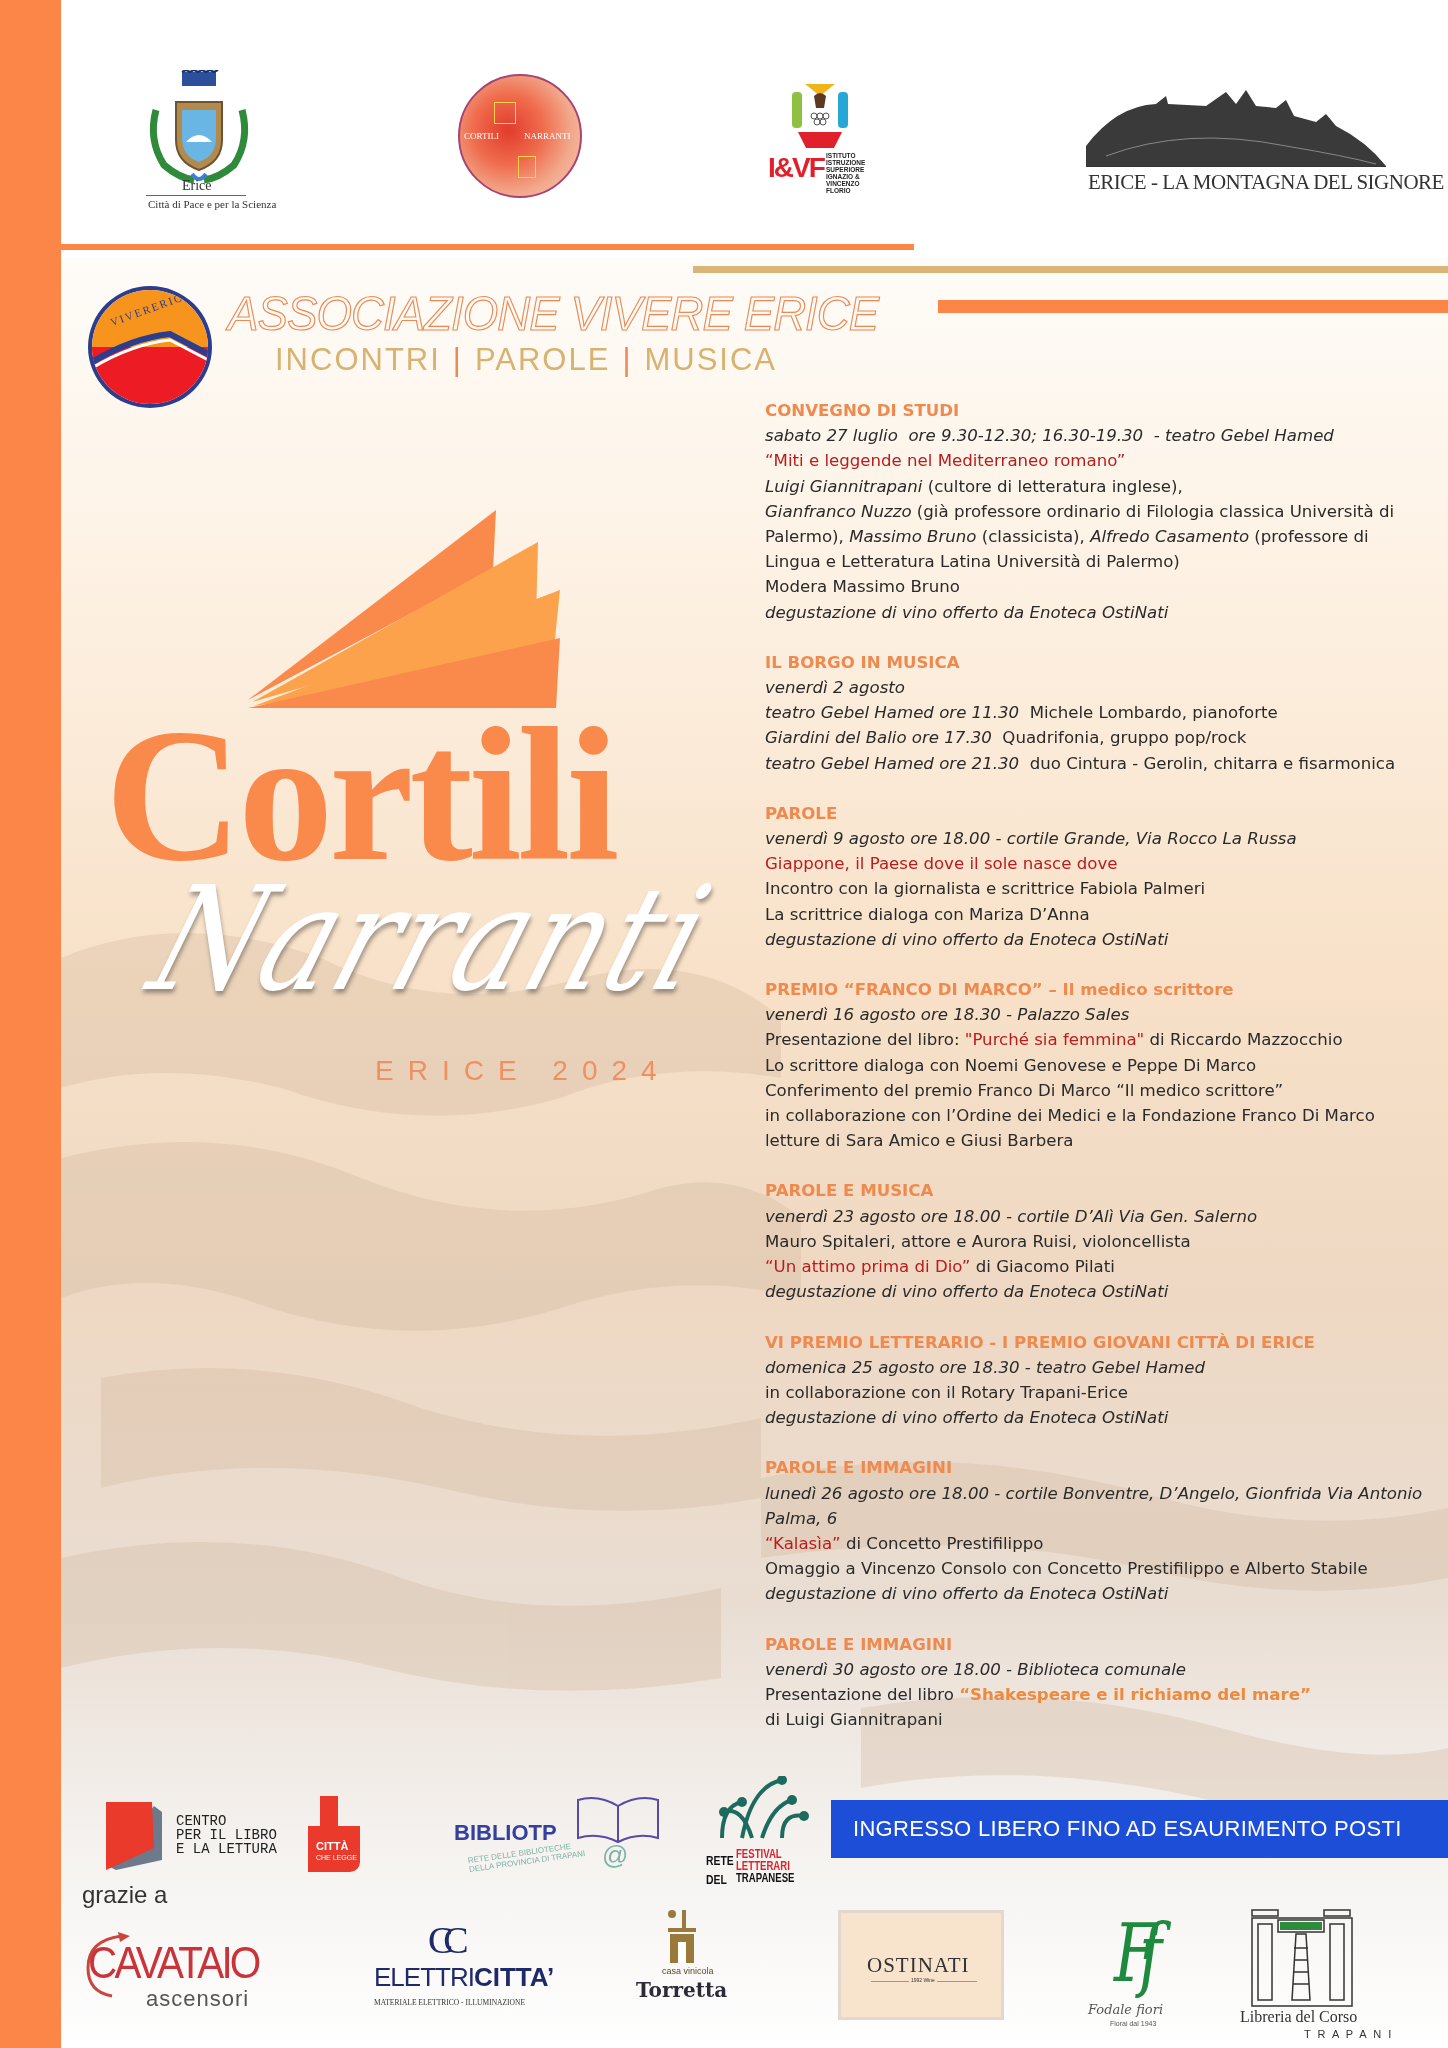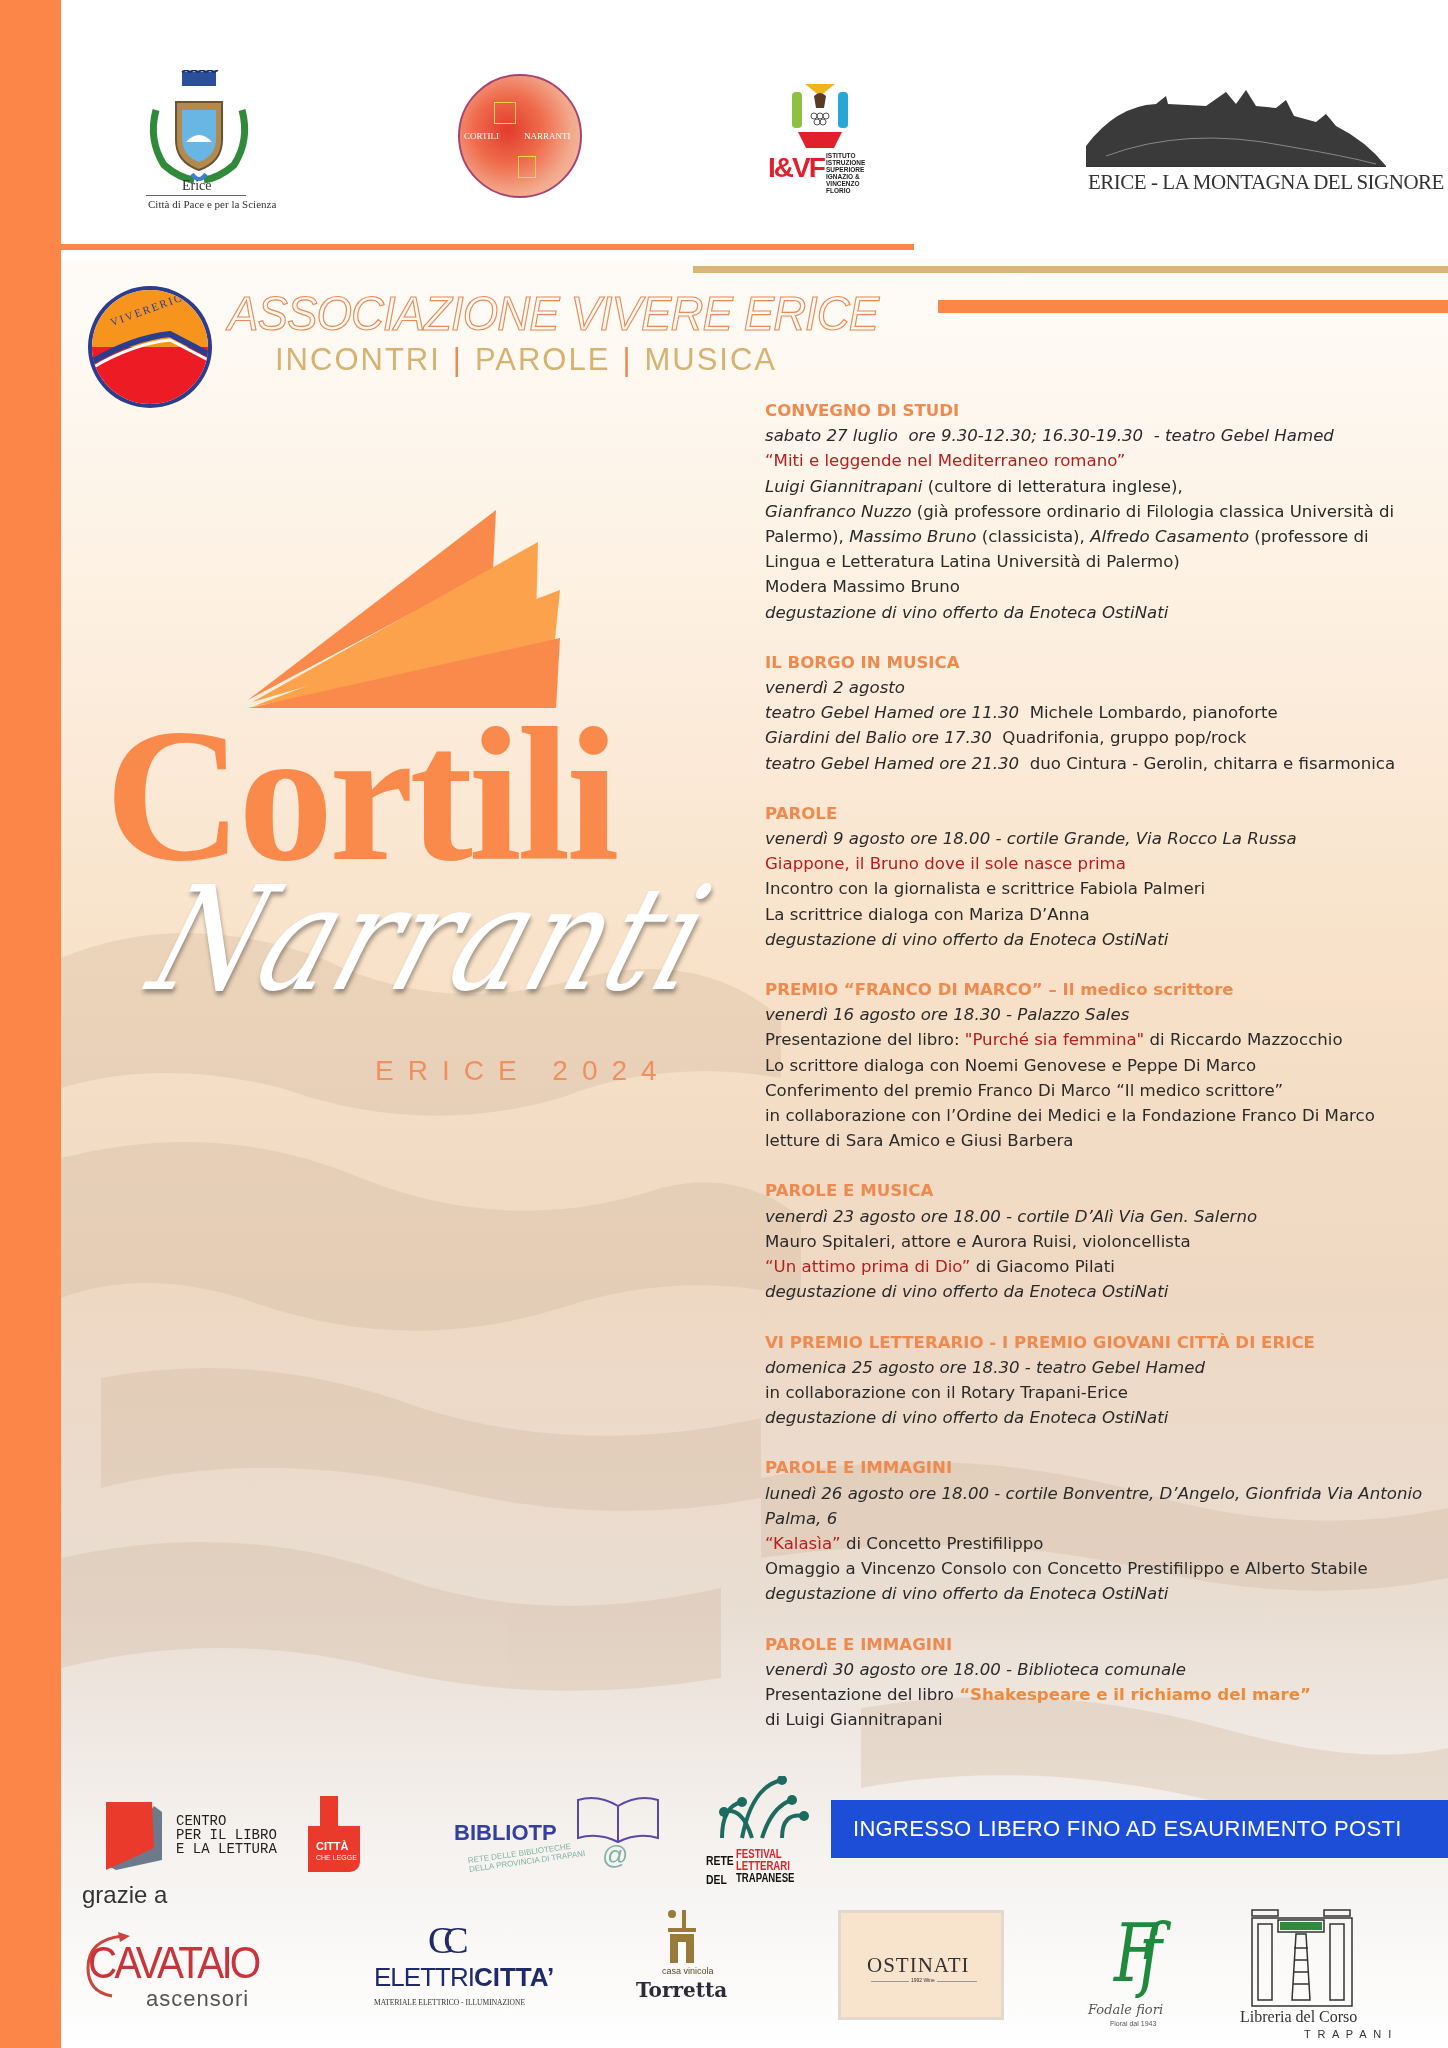--- a/index.html
+++ b/index.html
@@ -195,21 +195,21 @@
     <h3>IL BORGO IN MUSICA</h3>
     <p class="it">venerdì 2 agosto</p>
     <p><span class="it">teatro Gebel Hamed ore 11.30</span><span>  Michele Lombardo, pianoforte</span></p>
     <p><span class="it">Giardini del Balio ore 17.30</span><span>  Quadrifonia, gruppo pop/rock</span></p>
     <p><span class="it">teatro Gebel Hamed ore 21.30</span><span>  duo Cintura - Gerolin, chitarra e fisarmonica</span></p>
   </div>
 
   <div class="event">
     <h3>PAROLE</h3>
     <p class="it">venerdì 9 agosto ore 18.00 - cortile Grande, Via Rocco La Russa</p>
-    <p class="hl">Giappone, il Bruno dove il sole nasce prima</p>
+    <p class="hl">Giappone, il Paese dove il sole nasce dove</p>
     <p>Incontro con la giornalista e scrittrice Fabiola Palmeri</p>
     <p>La scrittrice dialoga con Mariza D’Anna</p>
     <p class="it">degustazione di vino offerto da Enoteca OstiNati</p>
   </div>
 
   <div class="event">
     <h3>PREMIO “FRANCO DI MARCO” – Il medico scrittore</h3>
     <p class="it">venerdì 16 agosto ore 18.30 - Palazzo Sales</p>
     <p><span>Presentazione del libro: </span><span class="hl">"Purché sia femmina"</span><span> di Riccardo Mazzocchio</span></p>
     <p>Lo scrittore dialoga con Noemi Genovese e Peppe Di Marco</p>

